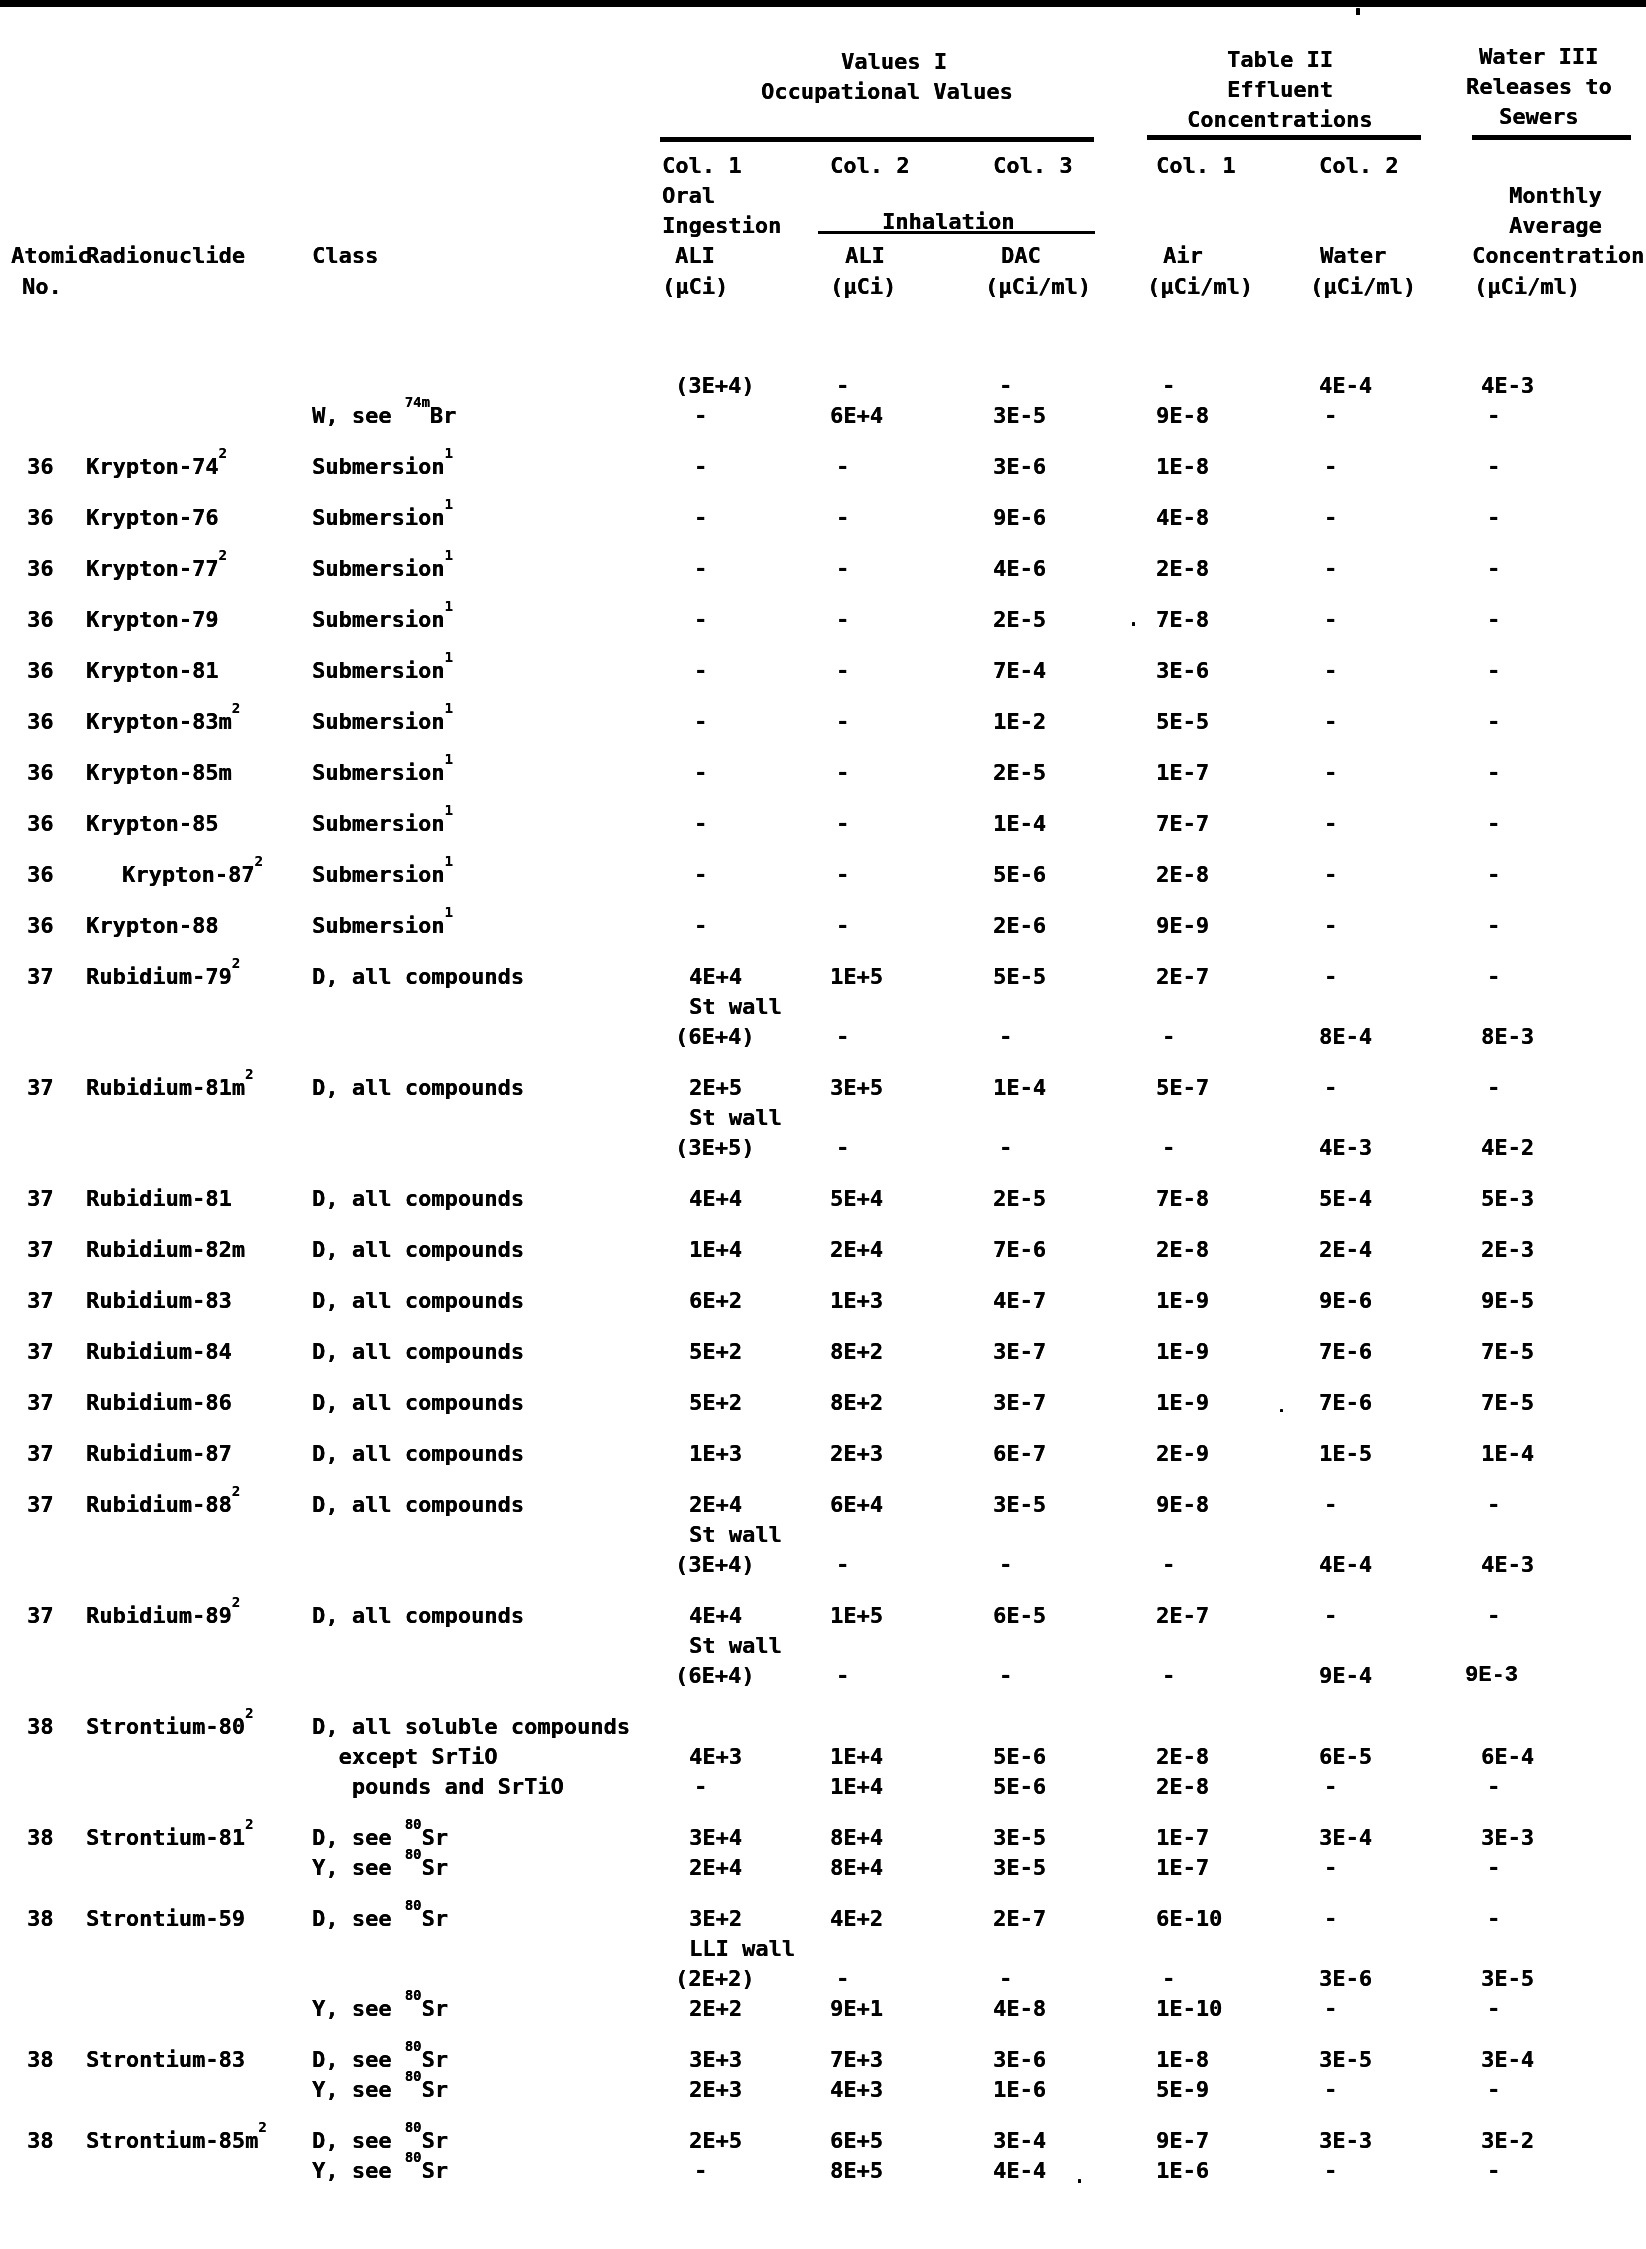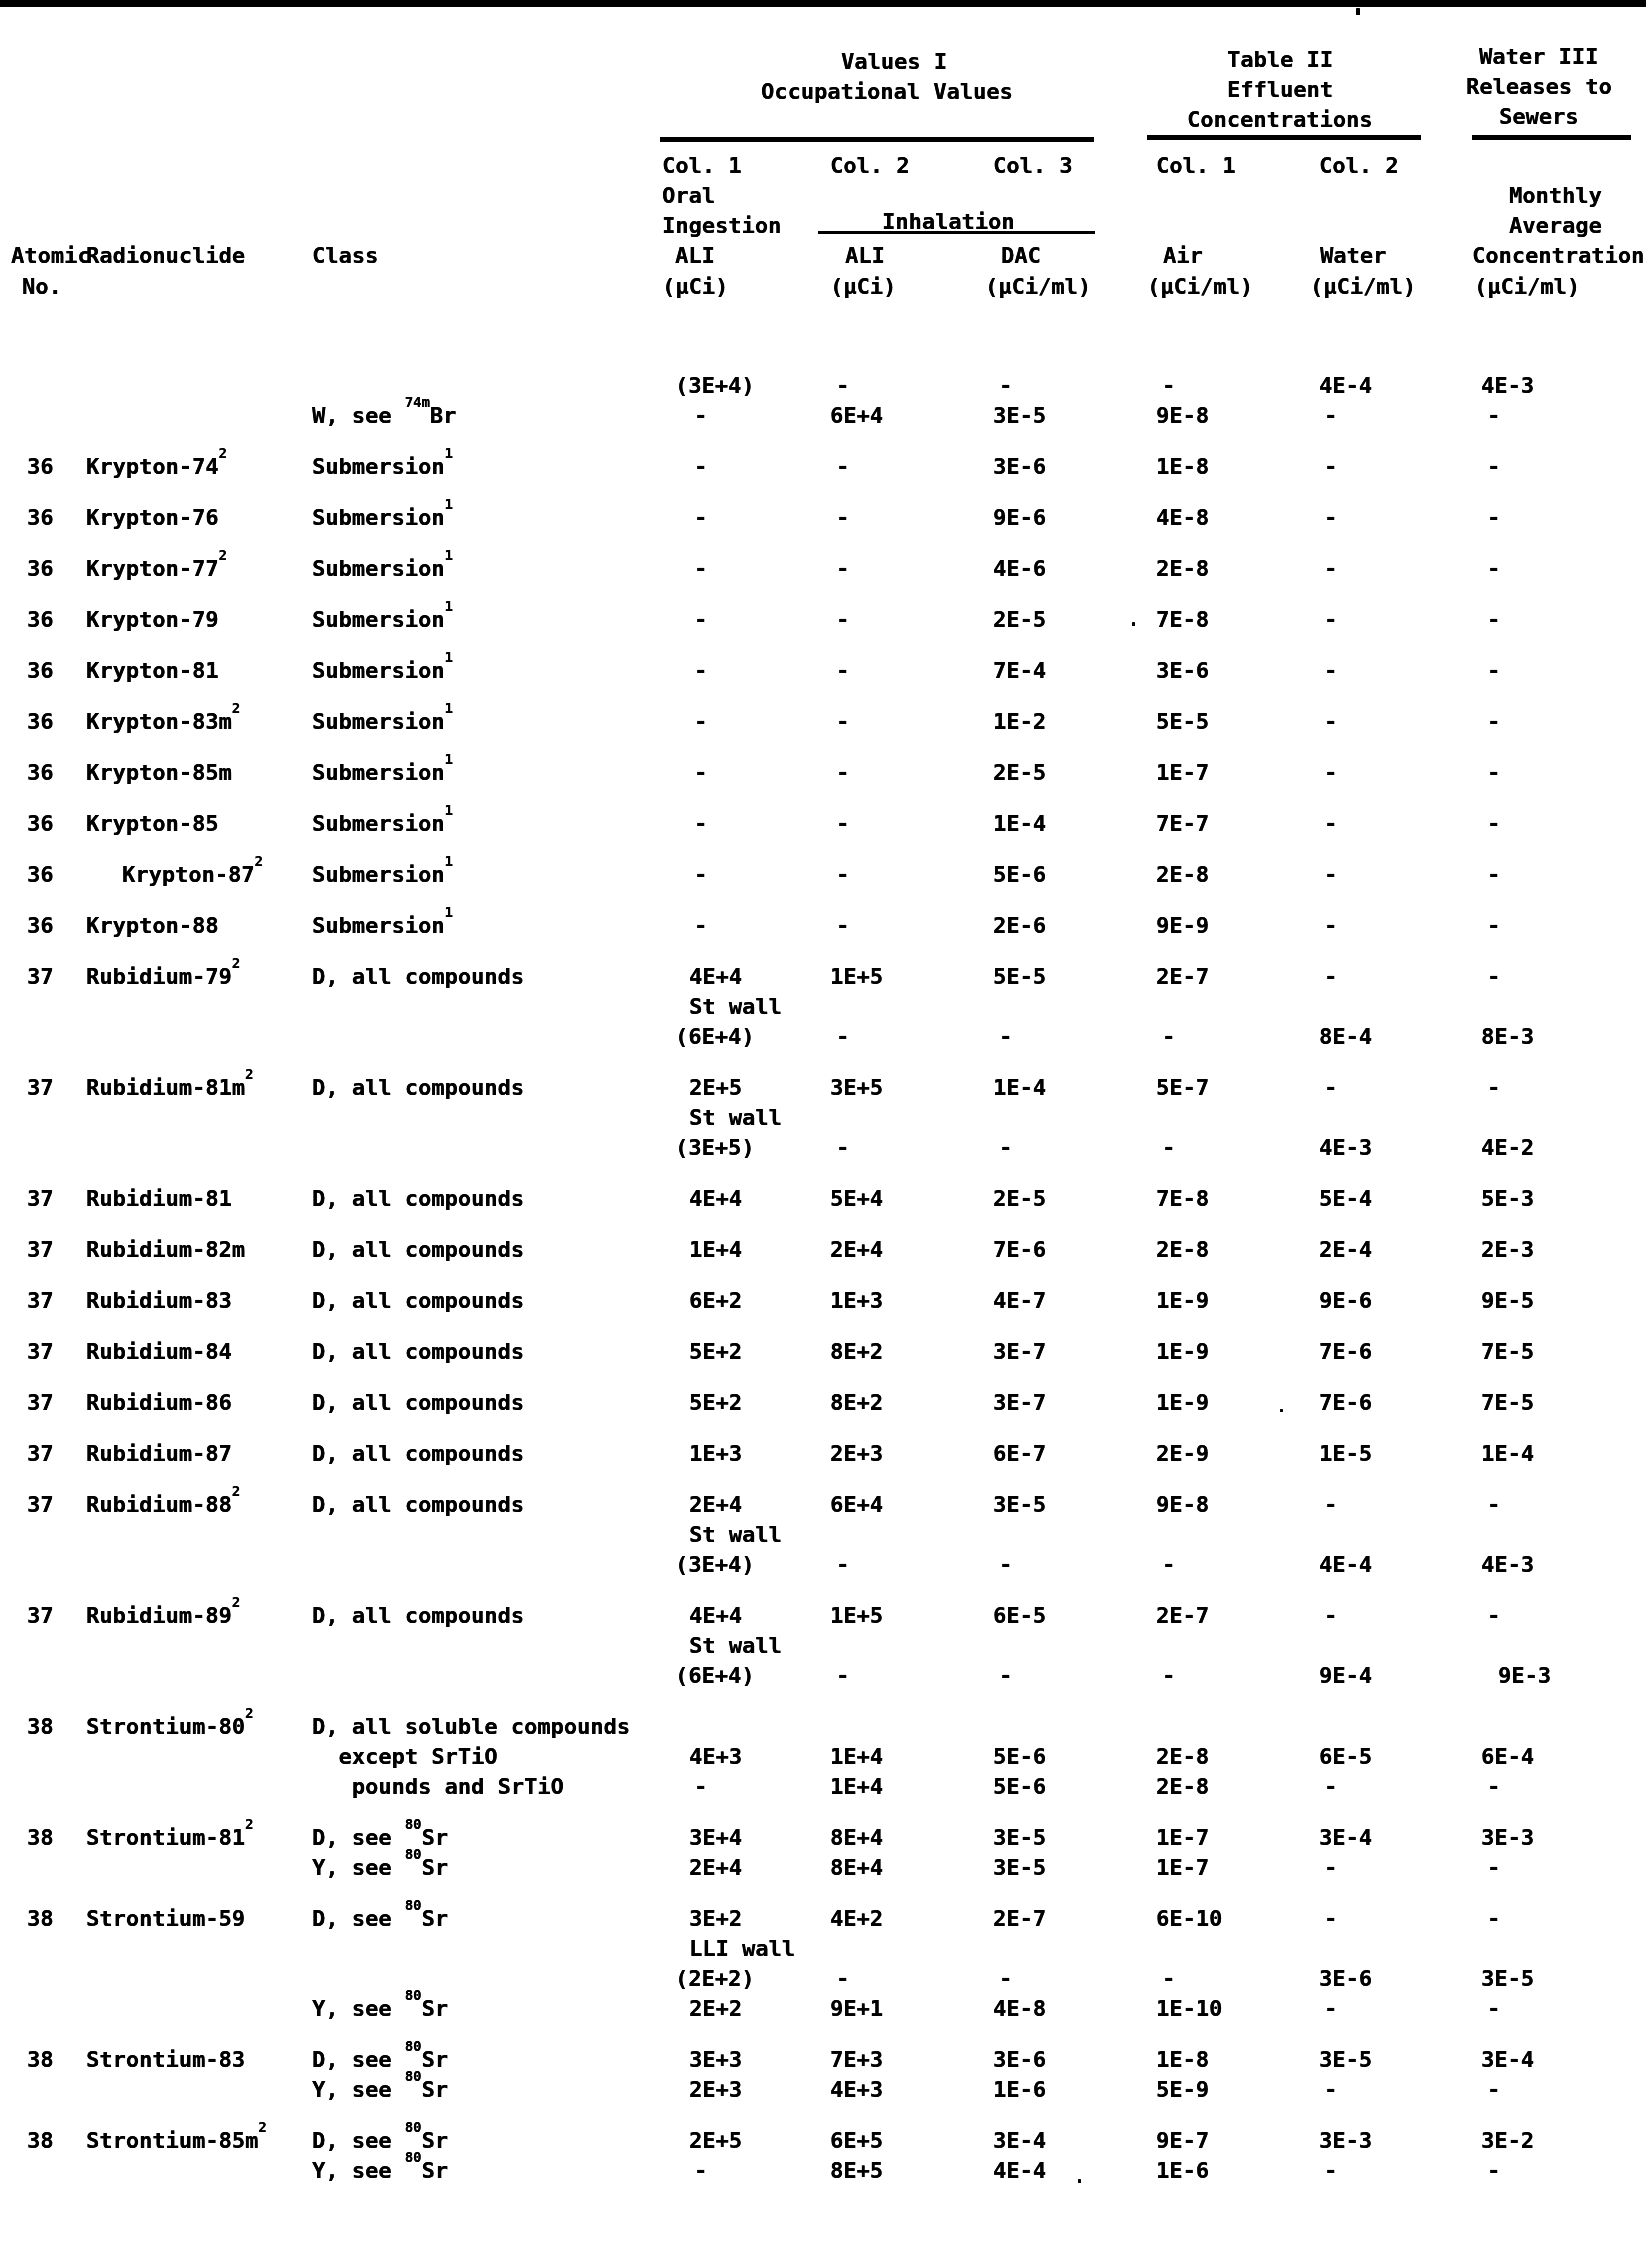--- a/index.html
+++ b/index.html
@@ -368,21 +368,21 @@
       </div>
       <div class="ln">
         <span class="c" style="left: 689px;">St wall</span>
       </div>
       <div class="ln">
         <span class="c" style="left: 675px;">(6E+4)</span>
         <span class="c" style="left: 836px;">-</span>
         <span class="c" style="left: 999px;">-</span>
         <span class="c" style="left: 1162px;">-</span>
         <span class="c" style="left: 1319px;">9E-4</span>
-        <span class="c" style="left: 1498px;">9E-3</span>
+        <span class="c" style="left: 1465px; font-family: Liberation Mono, monospace;">9E-3</span>
       </div>
       <div class="ln gap">
         <span class="c" style="left: 27px;">38</span>
         <span class="c" style="left: 86px;">Strontium-80<sup>2</sup></span>
         <span class="c" style="left: 312px;">D, all soluble compounds</span>
       </div>
       <div class="ln">
         <span class="c" style="left: 312px;">  except SrTiO</span>
         <span class="c" style="left: 689px;">4E+3</span>
         <span class="c" style="left: 830px;">1E+4</span>

